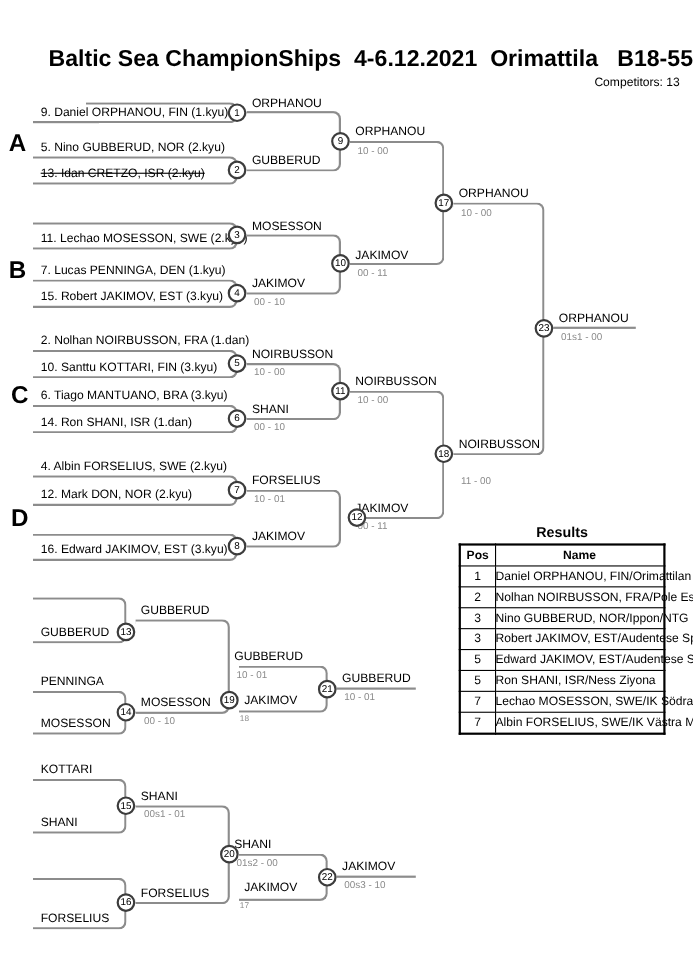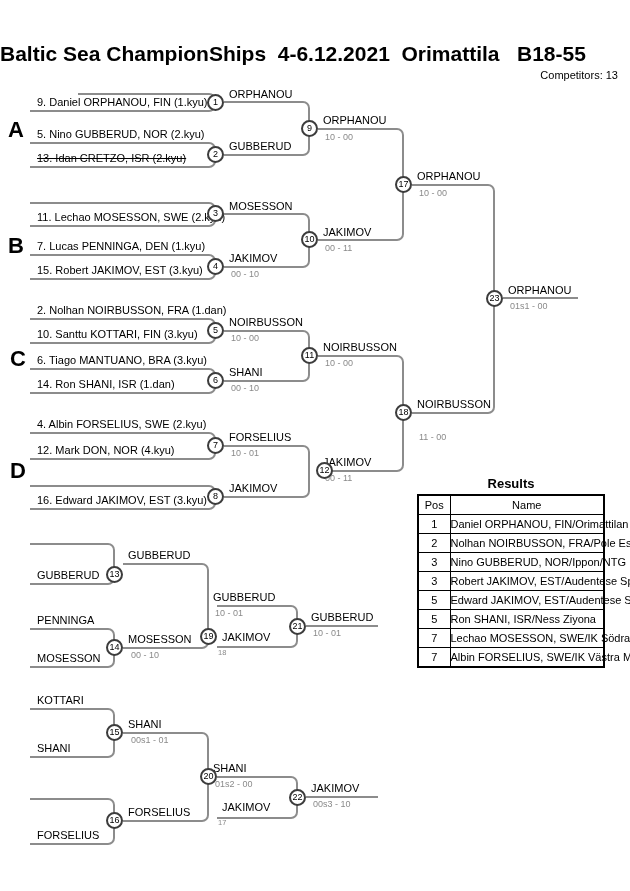--- a/index.html
+++ b/index.html
@@ -1,38 +1,38 @@
 <!DOCTYPE html>
 <html><head>
 <meta charset="utf-8">
 <style>
   :root{ --line:#8c8c8c; --score:#8a8a8a; --circ:#3c3c3c; }
   html,body{ margin:0; padding:0; }
   body{ width:630px; height:891px; position:relative; background:#fff; overflow:hidden;
         font-family:"Liberation Sans", sans-serif; color:#000; }
-  .title{ position:absolute; left:0; top:42px; width:630px; text-align:left;
+  .title{ position:absolute; left:0; top:42px; width:630px; text-align:right;
           font-size:21px; font-weight:bold; white-space:pre; }
   .competitors{ position:absolute; top:69px; right:12px; font-size:11px; }
   .glabel{ position:absolute; font-size:22px; font-weight:bold; }
   .conn{ position:absolute; box-sizing:border-box; border:2px solid var(--line);
          border-left:none; border-radius:0 7px 7px 0; }
   .hl{ position:absolute; height:0; border-top:2px solid var(--line); }
   .circle{ position:absolute; width:17px; height:17px; box-sizing:border-box;
            border:2px solid var(--circ); border-radius:50%; background:#fff;
            font-size:9px; line-height:13px; text-align:center; z-index:3; }
   .ename,.wname{ position:absolute; font-size:11px; line-height:13px; white-space:nowrap; }
   .wscore{ position:absolute; font-size:9px; line-height:10px; color:var(--score); white-space:nowrap; }
   .ref{ position:absolute; font-size:7.5px; line-height:8px; color:var(--score); }
   .strike{ text-decoration:line-through; }
   .res-title{ position:absolute; left:417px; top:476px; width:188px; text-align:center;
               font-size:13px; font-weight:bold; }
   table.results{ position:absolute; left:417px; top:494px; width:188px; table-layout:fixed;
                  border-collapse:collapse; border:2px solid #000; font-size:11px; }
   table.results th, table.results td{ border:1px solid #000; height:18px; padding:0; }
-  table.results th{ font-weight:normal; text-align:center; }
+  table.results th{ font-weight:bold; text-align:center; }
   .col-pos{ width:32px; }
   td.pos{ text-align:center; }
   td.name{ text-align:left; padding-left:4px; white-space:nowrap; overflow:visible; }
 </style>
 </head>
 <body>
 
 <div class="title">Baltic Sea ChampionShips  4-6.12.2021  Orimattila   B18-55</div>
 <div class="competitors">Competitors: 13</div>
 
@@ -64,21 +64,21 @@
 <div class="ename" style="left:37px;top:128px">5. Nino GUBBERUD, NOR (2.kyu)</div>
 <div class="ename strike" style="left:37px;top:152px">13. Idan CRETZO, ISR (2.kyu)</div>
 <div class="ename" style="left:37px;top:211px">11. Lechao MOSESSON, SWE (2.kyu)</div>
 <div class="ename" style="left:37px;top:240px">7. Lucas PENNINGA, DEN (1.kyu)</div>
 <div class="ename" style="left:37px;top:264px">15. Robert JAKIMOV, EST (3.kyu)</div>
 <div class="ename" style="left:37px;top:304px">2. Nolhan NOIRBUSSON, FRA (1.dan)</div>
 <div class="ename" style="left:37px;top:328px">10. Santtu KOTTARI, FIN (3.kyu)</div>
 <div class="ename" style="left:37px;top:354px">6. Tiago MANTUANO, BRA (3.kyu)</div>
 <div class="ename" style="left:37px;top:378px">14. Ron SHANI, ISR (1.dan)</div>
 <div class="ename" style="left:37px;top:418px">4. Albin FORSELIUS, SWE (2.kyu)</div>
-<div class="ename" style="left:37px;top:444px">12. Mark DON, NOR (4.kyu)</div>
+<div class="ename" style="left:37px;top:444px">12. Mark DON, NOR (2.kyu)</div>
 <div class="ename" style="left:37px;top:494px">16. Edward JAKIMOV, EST (3.kyu)</div>
 
 <div class="circle" style="left:207px;top:94px">1</div>
 <div class="circle" style="left:207px;top:146px">2</div>
 <div class="circle" style="left:207px;top:205px">3</div>
 <div class="circle" style="left:207px;top:258px">4</div>
 <div class="circle" style="left:207px;top:322px">5</div>
 <div class="circle" style="left:207px;top:372px">6</div>
 <div class="circle" style="left:207px;top:437px">7</div>
 <div class="circle" style="left:207px;top:488px">8</div>

